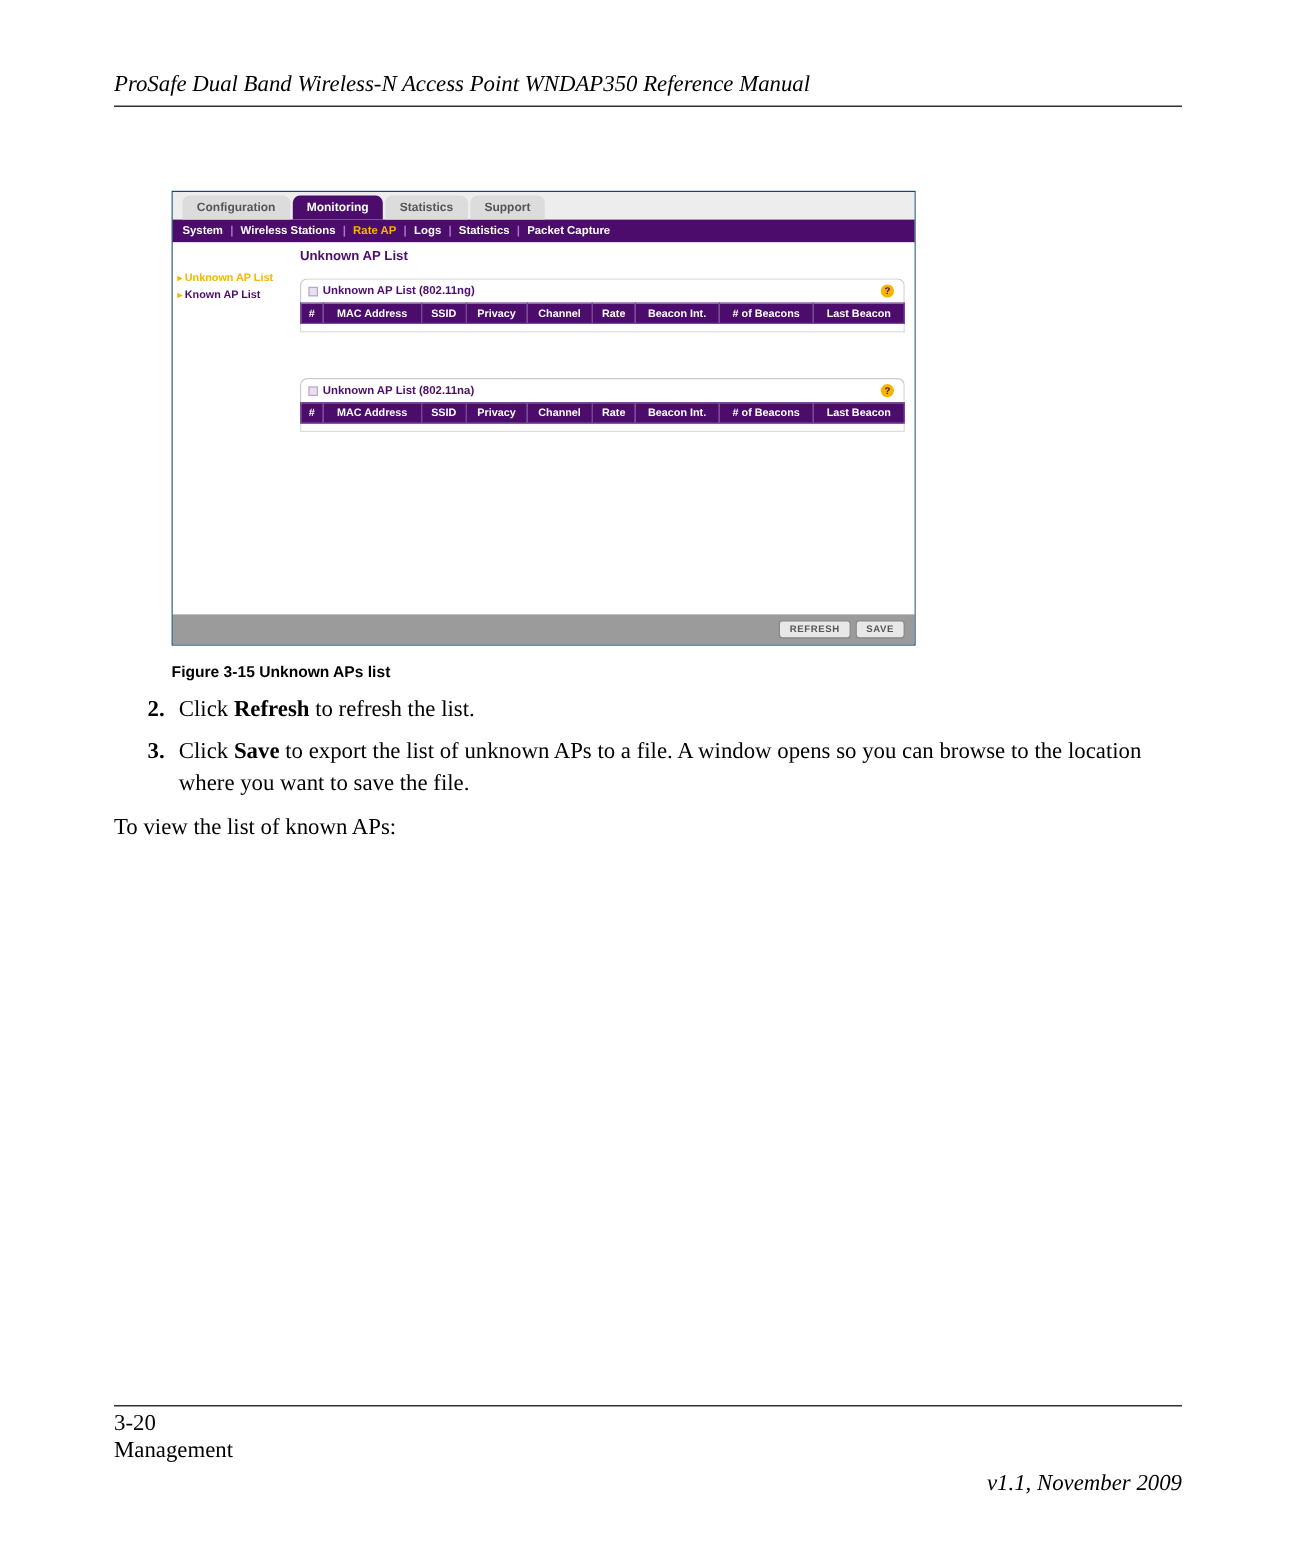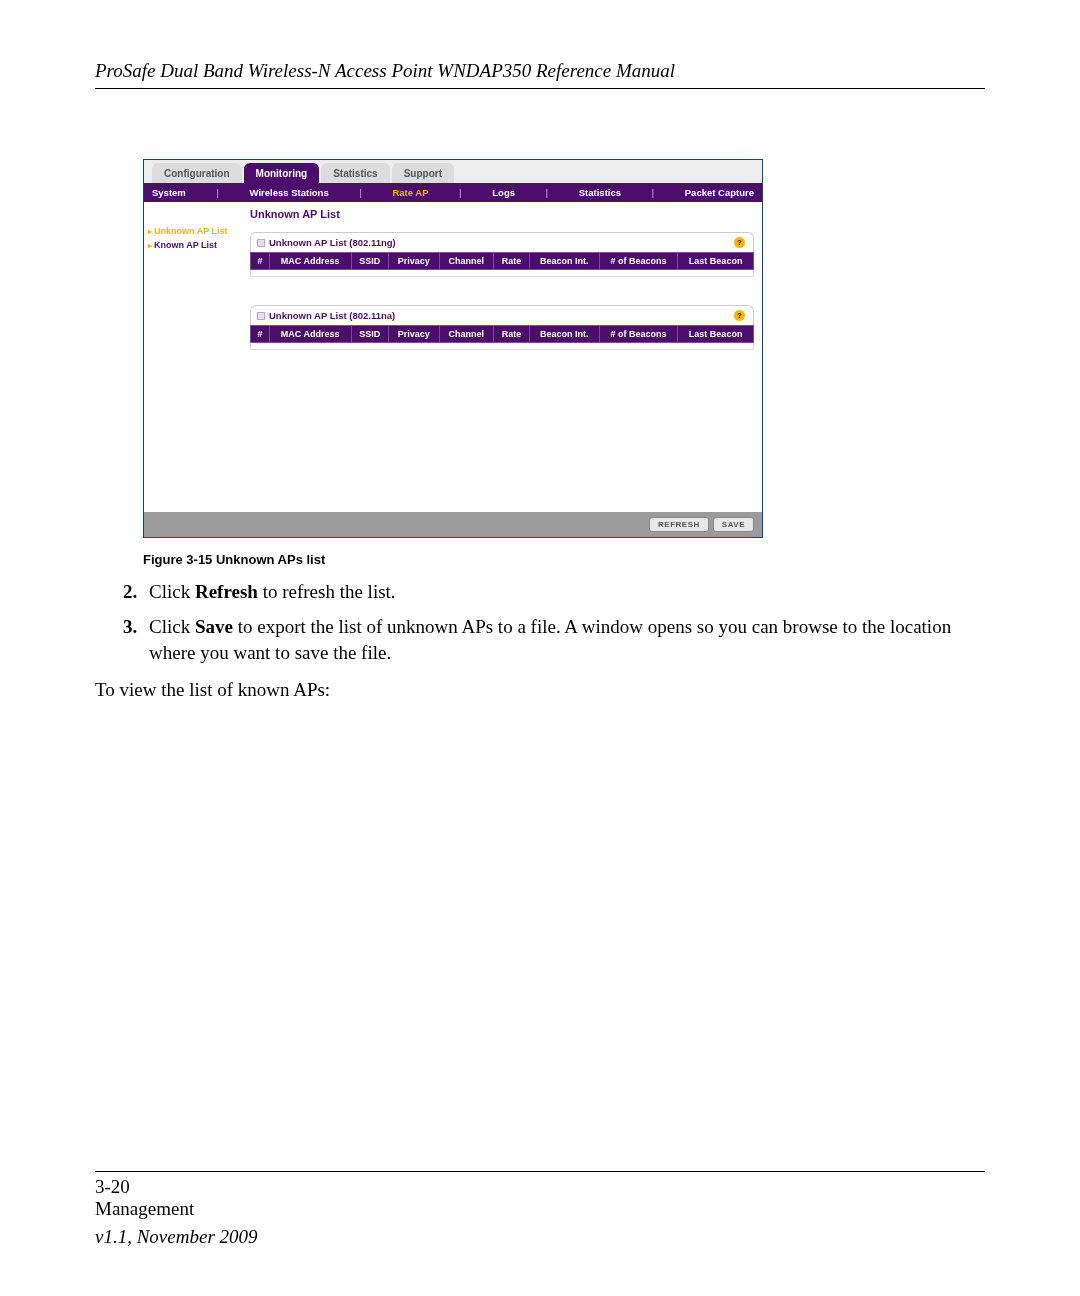--- a/index.html
+++ b/index.html
@@ -52,21 +52,20 @@
   }
   .ss-subnav {
     background: #4b0c6b;
     color: #fff;
     font-size: 9.5px;
     font-weight: bold;
     padding: 4px 8px;
     display: flex;
     gap: 6px;
     align-items: center;
-    justify-content: space-between;
   }
   .ss-subnav span { white-space: nowrap; }
   .ss-subnav .sep { color: #a978c6; }
   .ss-subnav .active-sub { color: #f7b500; }
   .ss-body {
     display: flex;
     background: #fff;
     min-height: 310px;
   }
   .ss-side {
@@ -82,21 +81,21 @@
   .ss-side-item.active { color: #f7b500; }
   .ss-side-item .caret { color: #f7b500; font-size: 8px; margin-right: 2px;}
   .ss-main { flex: 1; padding: 6px 8px 8px 6px; }
   .ss-title {
     color: #4b0c6b;
     font-size: 11px;
     font-weight: bold;
     margin-bottom: 12px;
   }
   .panel {
-    margin-bottom: 28px;
+    margin-bottom: 38px;
   }
   .panel-head {
     background: #fff;
     border: 1px solid #ccc;
     border-bottom: none;
     display: flex;
     align-items: center;
     justify-content: space-between;
     border-top-left-radius: 6px;
     border-top-right-radius: 6px;
@@ -183,21 +182,21 @@
   }
   .doc-footer-line {
     border-top: 1.5px solid #000;
     display: flex;
     justify-content: space-between;
     font-size: 19px;
     padding-top: 4px;
     flex-direction: column;
   }
   .doc-footer-ver {
-    text-align: left;
+    text-align: right;
     font-style: italic;
     font-size: 19px;
     margin-top: 6px;
   }
 </style>
 </head>
 <body>
 
 <div class="doc-header">ProSafe Dual Band Wireless-N Access Point WNDAP350 Reference Manual</div>
 

